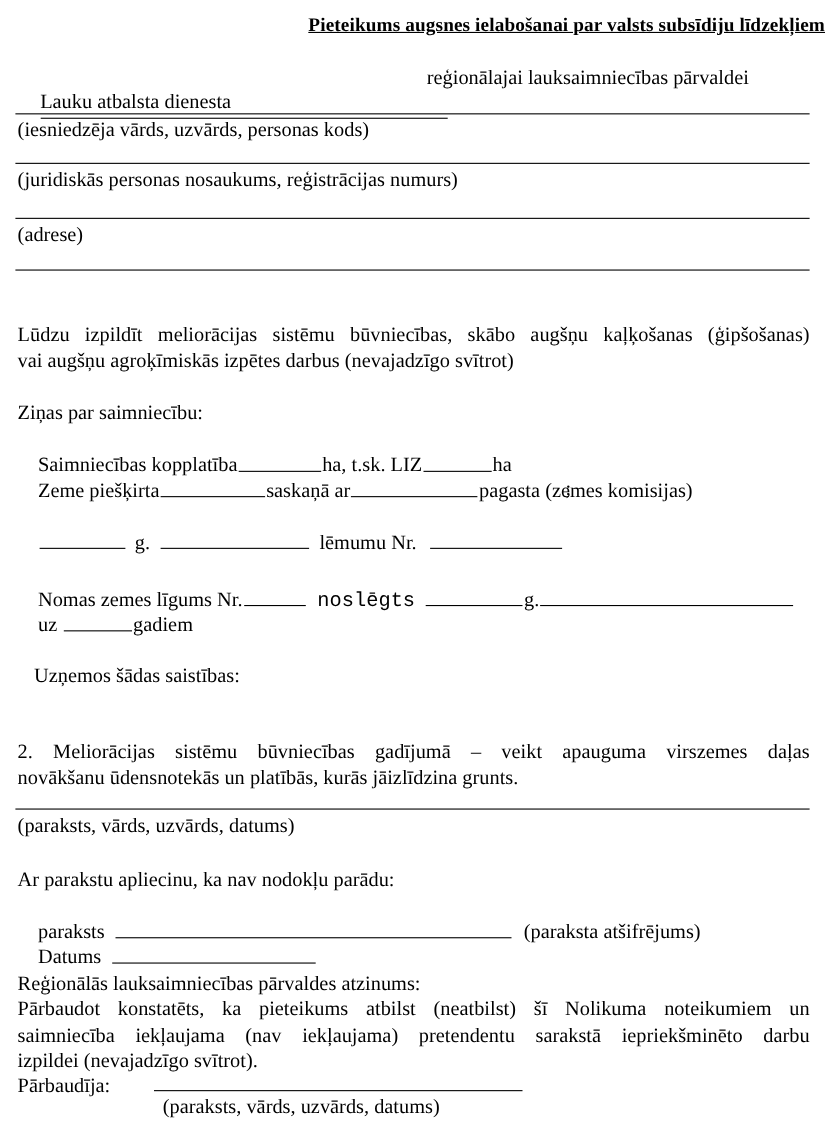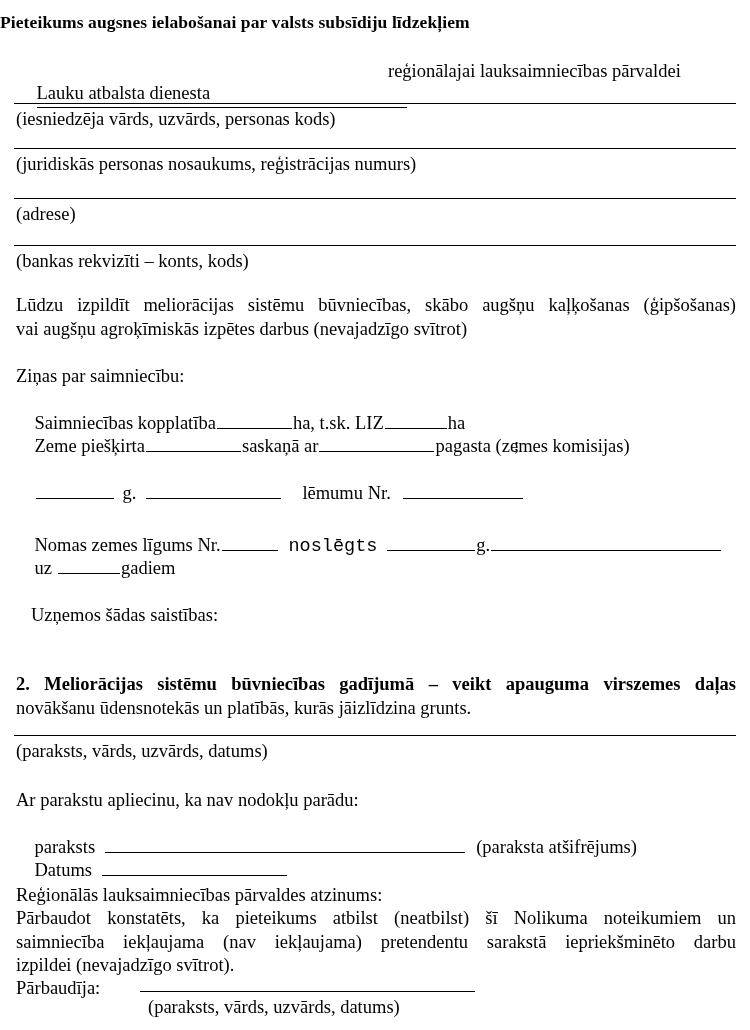--- a/index.html
+++ b/index.html
@@ -22,24 +22,25 @@
     padding: 0;
     box-sizing: border-box;
   }
 
   
   .doc-title {
     position: absolute;
     left: 0;
     top: 12px;
     width: 750px;
-    text-align: left;
+    text-align: right;
     font-weight: bold;
     font-size: 17.5px;
     letter-spacing: 0.1px;
+    text-decoration: underline;
   }
 
   
   .t {
     position: absolute;
     font-size: 18.5px;
     line-height: 22px;
     white-space: pre;
   }
 
@@ -93,58 +94,57 @@
   <div class="rule" style="top:103px;"></div>
   <div class="t" style="left:16px; top:108px;">(iesniedzēja vārds, uzvārds, personas kods)</div>
 
   <div class="rule" style="top:148px;"></div>
   <div class="t" style="left:16px; top:153px;">(juridiskās personas nosaukums, reģistrācijas numurs)</div>
 
   <div class="rule" style="top:198px;"></div>
   <div class="t" style="left:16px; top:203px;">(adrese)</div>
 
   <div class="rule" style="top:245px;"></div>
-  <div class="t" style="left:16px; top:250px;">(bankas rekvizīti – konts, kods)</div>
 
   <div class="para" style="left:16px; top:294px; width:720px;">
     <span style="text-align:justify; text-align-last:justify;">Lūdzu izpildīt meliorācijas sistēmu būvniecības, skābo augšņu kaļķošanas (ģipšošanas)</span>
     <span>vai augšņu agroķīmiskās izpētes darbus  (nevajadzīgo svītrot)</span>
   </div>
 
   <div class="t" style="left:16px; top:365px;">Ziņas par saimniecību:</div>
 
   <div class="t" style="left:16px; top:388px;">
     <span>Saimniecības kopplatība</span><span class="blank" style="width:75px;"></span><span>ha, t.sk. LIZ</span><span class="blank" style="width:62px;"></span><span>ha</span>
   </div>
 
   <div class="t" style="left:16px; top:411px;">
     <span>Zeme piešķirta</span><span class="blank" style="width:95px;"></span><span>saskaņā ar</span><span class="blank" style="width:115px;"></span><span>pagasta (zemes komisijas)</span>
   </div>
 
   <div class="t" style="left:514px; top:434px;">;</div>
 
   <div class="t" style="left:16px; top:458px;">
-    <span class="blank" style="width:78px;"></span><span style="padding-left:8px;">g.</span><span class="blank" style="width:135px; margin-left:10px;"></span><span style="padding-left:8px;margin-left:12px;">lēmumu Nr.</span><span class="blank" style="width:120px; margin-left:12px;"></span>
+    <span class="blank" style="width:78px;"></span><span style="padding-left:8px;">g.</span><span class="blank" style="width:135px; margin-left:10px;"></span><span style="padding-left:8px;">lēmumu Nr.</span><span class="blank" style="width:120px; margin-left:12px;"></span>
   </div>
 
   <div class="t" style="left:16px; top:510px;">
     <span>Nomas zemes līgums Nr.</span><span class="blank" style="width:56px;"></span><span style="padding-left:10px;font-family:Liberation Mono, monospace;">noslēgts</span><span class="blank" style="width:88px; margin-left:10px;"></span><span>g.</span><span class="blank" style="width:230px;"></span>
   </div>
 
   <div class="t" style="left:16px; top:533px;">
     <span>uz</span><span class="blank" style="width:62px; margin-left:6px;"></span><span>gadiem</span>
   </div>
 
 
   <div class="t" style="left:31px; top:604px;">Uzņemos šādas saistības:</div>
 
 
 
   <div class="para" style="left:16px; top:673px; width:720px;">
-    <span style="text-align:justify; text-align-last:justify;font-weight:bold;">2. Meliorācijas sistēmu būvniecības gadījumā – veikt apauguma virszemes daļas</span>
+    <span style="text-align:justify; text-align-last:justify;">2. Meliorācijas sistēmu būvniecības gadījumā – veikt apauguma virszemes daļas</span>
     <span>novākšanu ūdensnotekās un platībās, kurās jāizlīdzina grunts.</span>
   </div>
 
   <div class="rule" style="top:735px;"></div>
   <div class="t" style="left:16px; top:740px;">(paraksts, vārds, uzvārds, datums)</div>
 
   <div class="t" style="left:16px; top:789px;">Ar parakstu apliecinu, ka nav nodokļu parādu:</div>
 
   <div class="t" style="left:16px; top:812px;">
     <span>paraksts</span><span class="blank" style="width:360px; margin-left:10px;"></span><span style="padding-left:10px;">(paraksta atšifrējums)</span>

